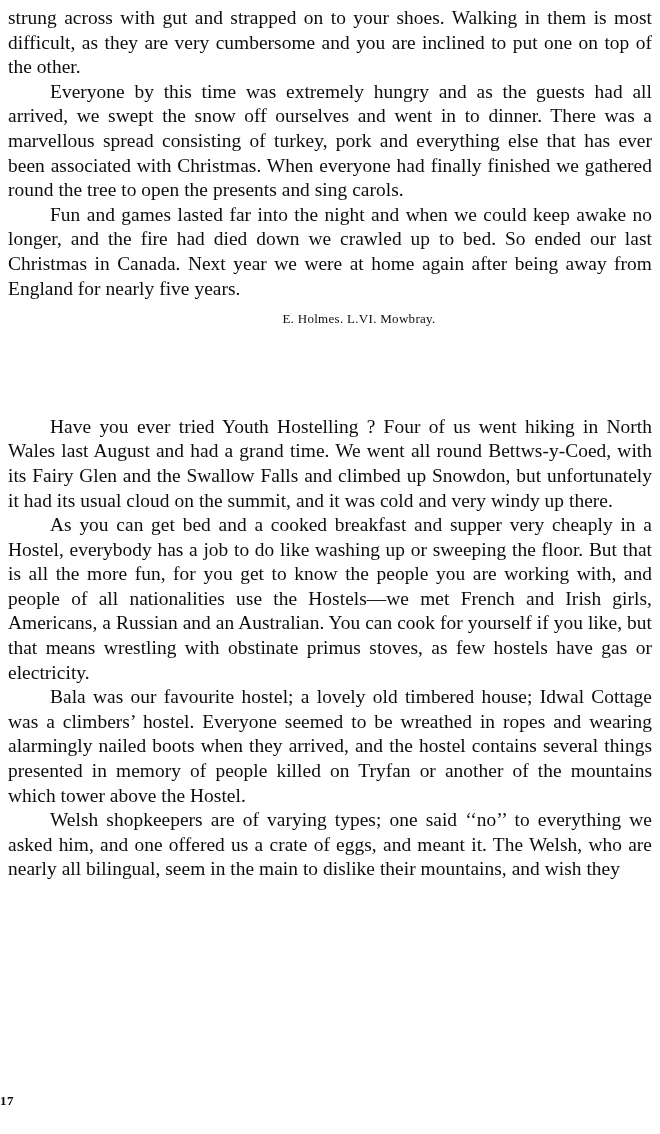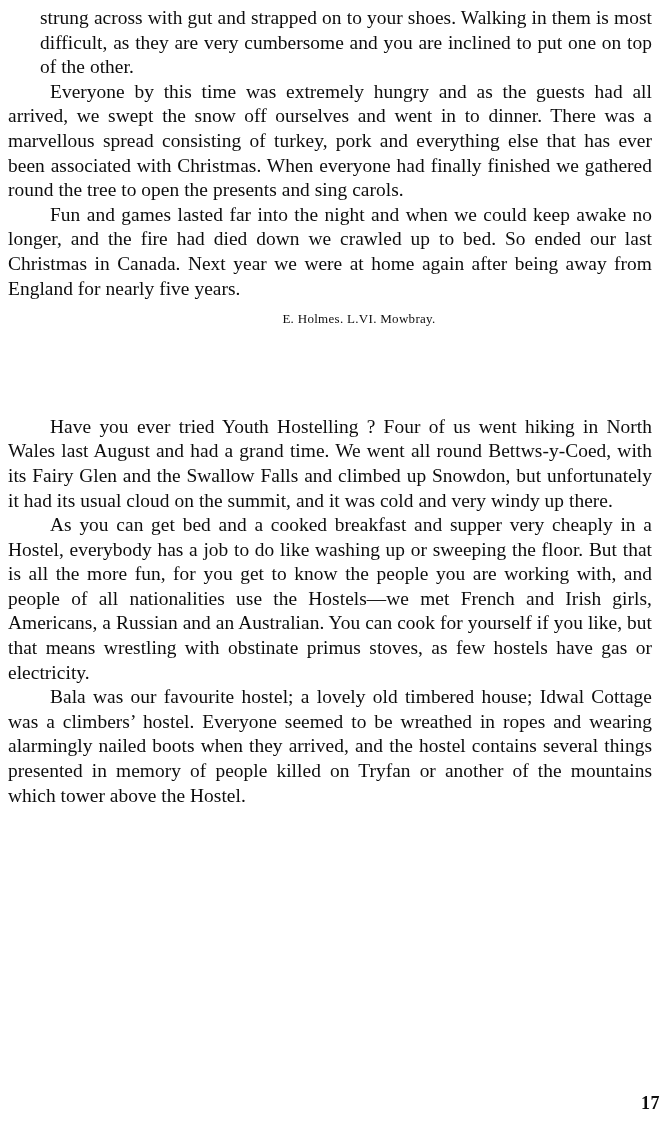--- a/index.html
+++ b/index.html
@@ -27,21 +27,20 @@
     font-size: 19.4px;
     line-height: 24.6px;
     text-align: justify;
     text-justify: inter-word;
     text-indent: 42px;
     hyphens: manual;
     letter-spacing: 0.05px;
   }
   p.no-indent {
     text-indent: 0;
-    margin-left: 32px;
   }
   .byline {
     margin: 0;
     padding-top: 6px;
     font-size: 13px;
     line-height: 24.6px;
     text-align: center;
     padding-left: 58px;
     letter-spacing: 0.3px;
   }
@@ -55,22 +54,22 @@
     word-spacing: 5px;
     padding-left: 4px;
   }
   .spacer-after-byline { height: 62px; }
   .spacer-after-heading { height: 21px; }
   .folio {
     position: absolute;
     left: 0;
     right: 0;
     top: 1093px;
-    text-align: right;
-    font-size: 18px;
+    text-align: left;
+    font-size: 13px;
     font-weight: bold;
     letter-spacing: 0.5px;
   }
   .speck {
     position: absolute;
     left: 553px;
     top: 424px;
     width: 2px;
     height: 5px;
     background: #8d8d8d;
@@ -96,19 +95,20 @@
 
 
     <div class="spacer-after-heading"></div>
 
     <p class="body-text">Have you ever tried Youth Hostelling ? Four of us went hiking in North Wales last August and had a grand time. We went all round Bettws-y-Coed, with its Fairy Glen and the Swallow Falls and climbed up Snowdon, but unfortunately it had its usual cloud on the summit, and it was cold and very windy up there.</p>
 
     <p class="body-text">As you can get bed and a cooked breakfast and supper very cheaply in a Hostel, everybody has a job to do like washing up or sweeping the floor.  But that is all the more fun, for you get to know the people you are working with, and people of all nationalities use the Hostels—we met French and Irish girls, Americans, a Russian and an Australian.  You can cook for yourself if you like, but that means wrestling with obstinate primus stoves, as few hostels have gas or electricity.</p>
 
     <p class="body-text">Bala was our favourite hostel; a lovely old timbered house; Idwal Cottage was a climbers’ hostel. Everyone seemed to be wreathed in ropes and wearing alarmingly nailed boots when they arrived, and the hostel contains several things presented in memory of people killed on Tryfan or another of the mountains which tower above the Hostel.</p>
 
+    <p class="body-text">Welsh shopkeepers are of varying types; one said ‘‘no’’ to everything we asked him, and one offered us a crate of eggs, and meant it.  The Welsh, who are nearly all bilingual, seem in the main to dislike their mountains, and wish they</p>
 
   </div>
 
   <div class="speck"></div>
 
   <div class="folio">17</div>
 </div>
 
 </body></html>

